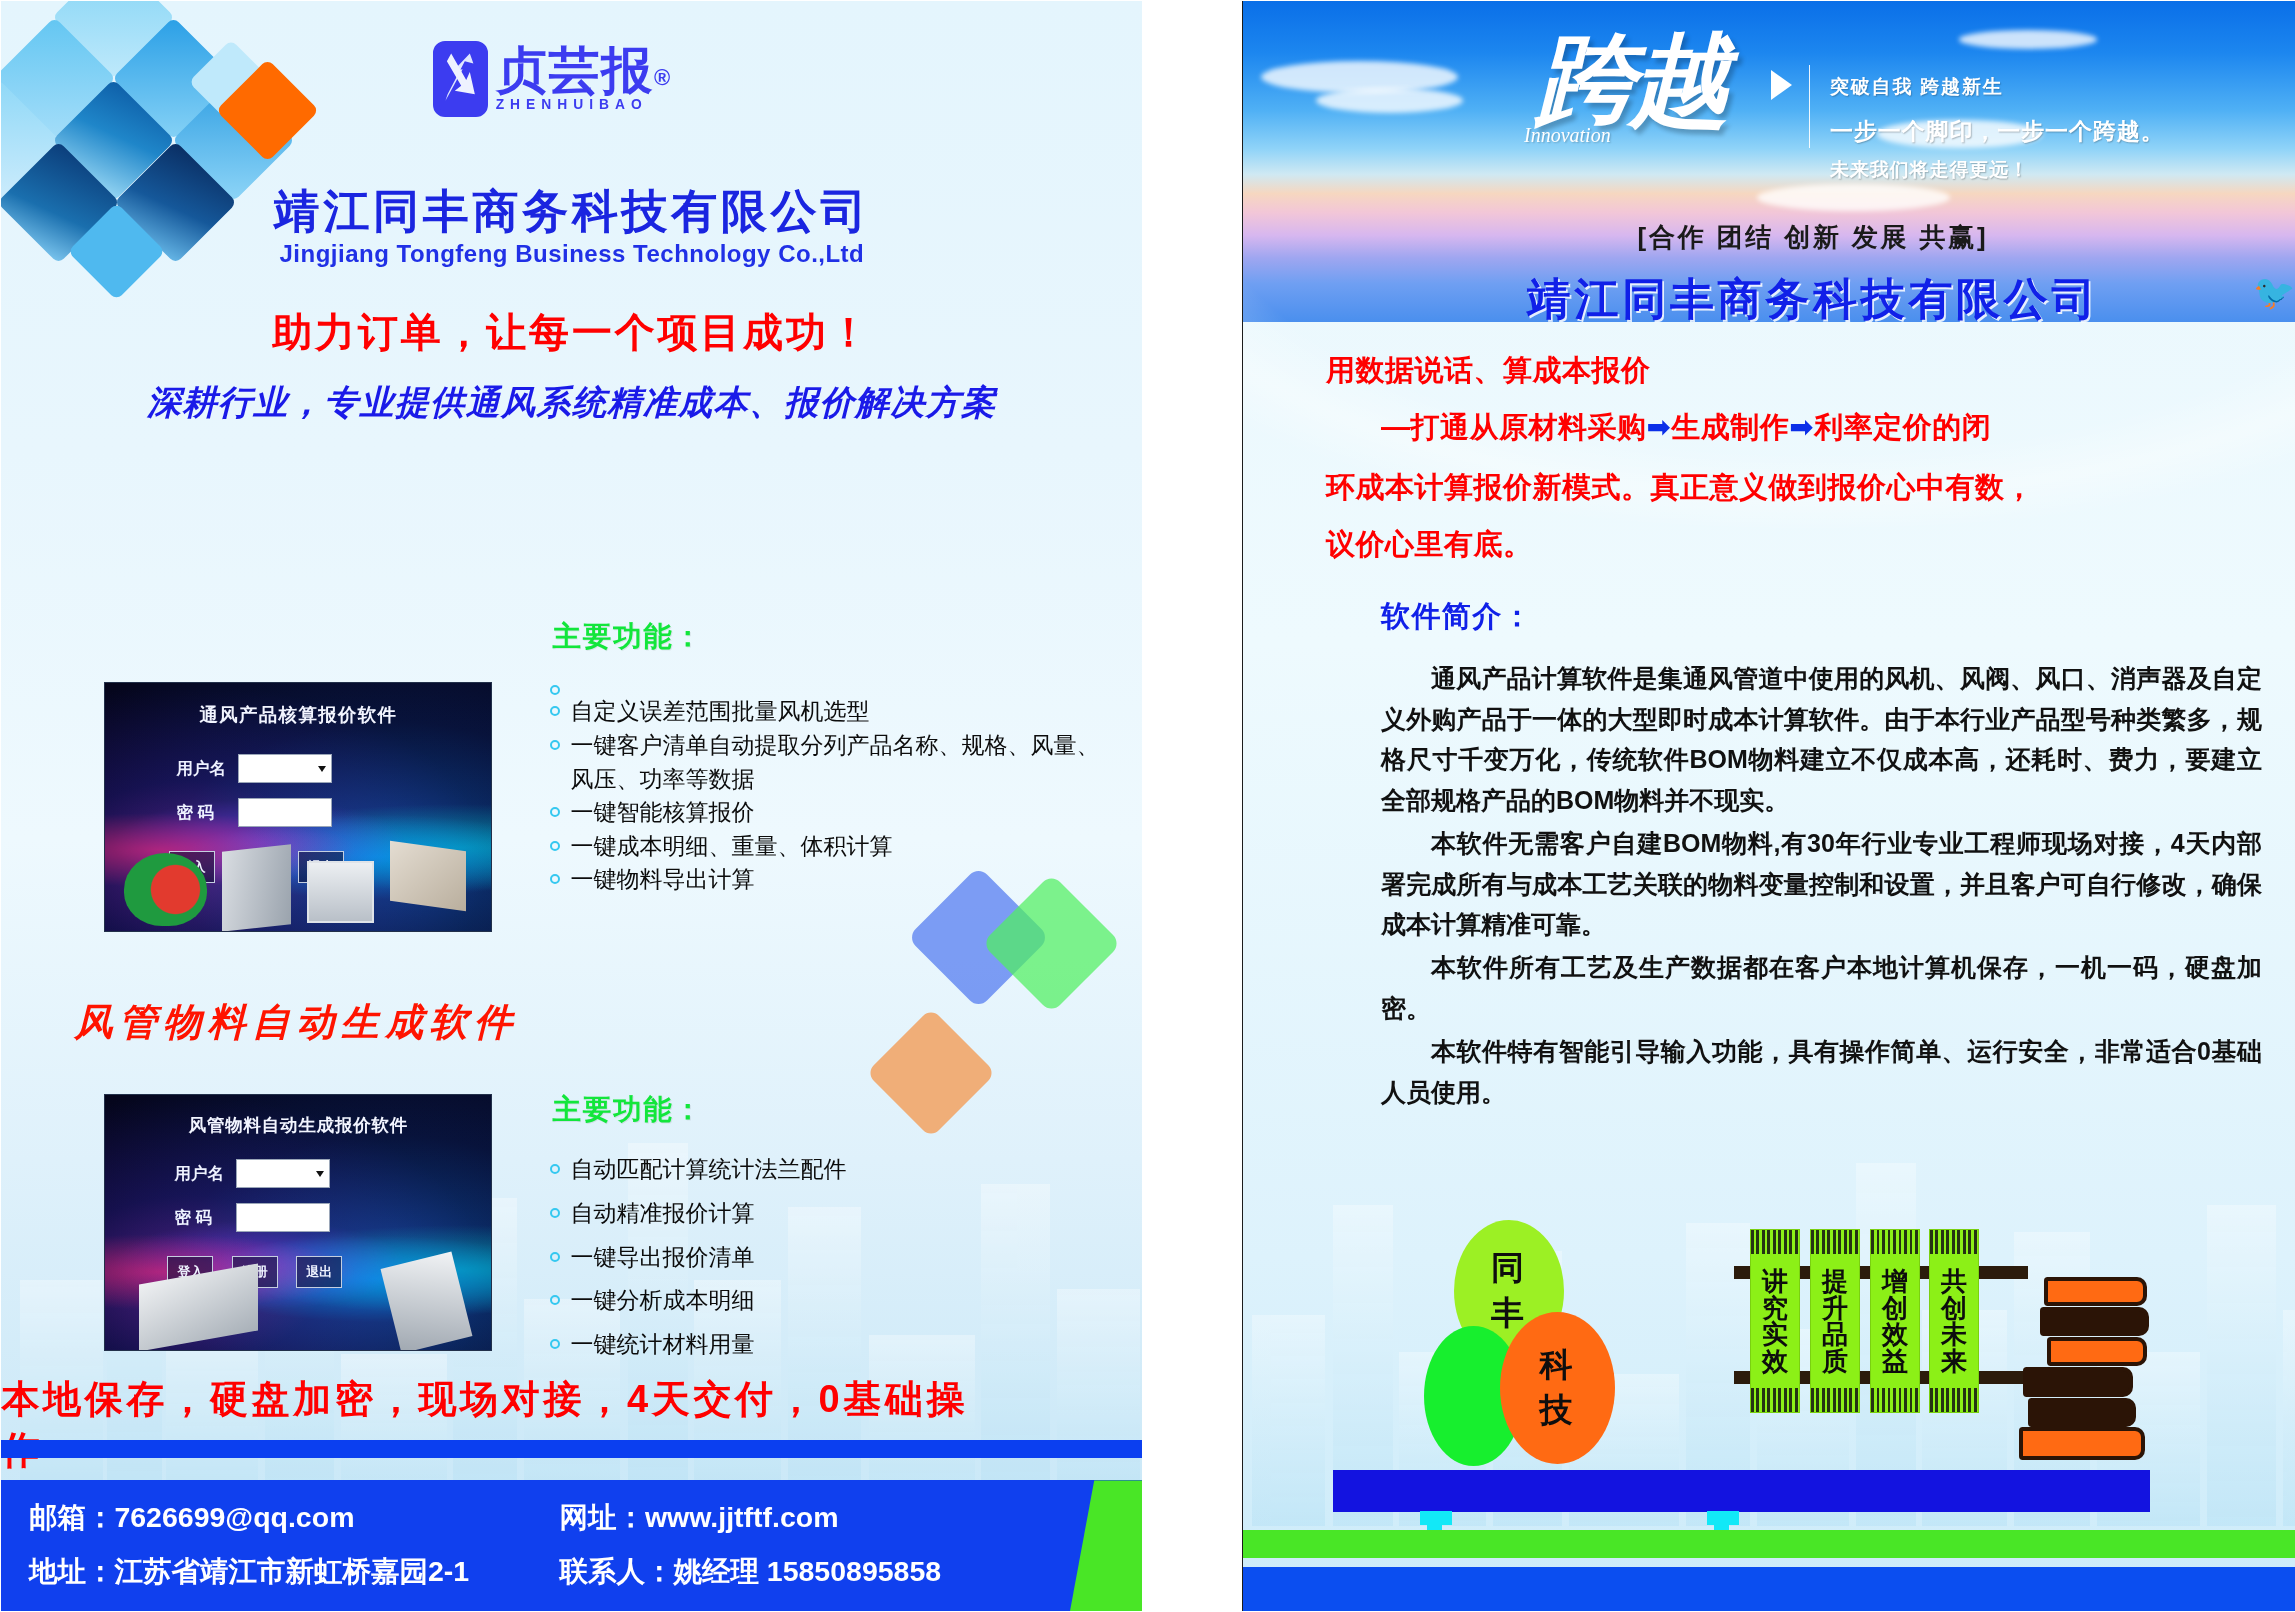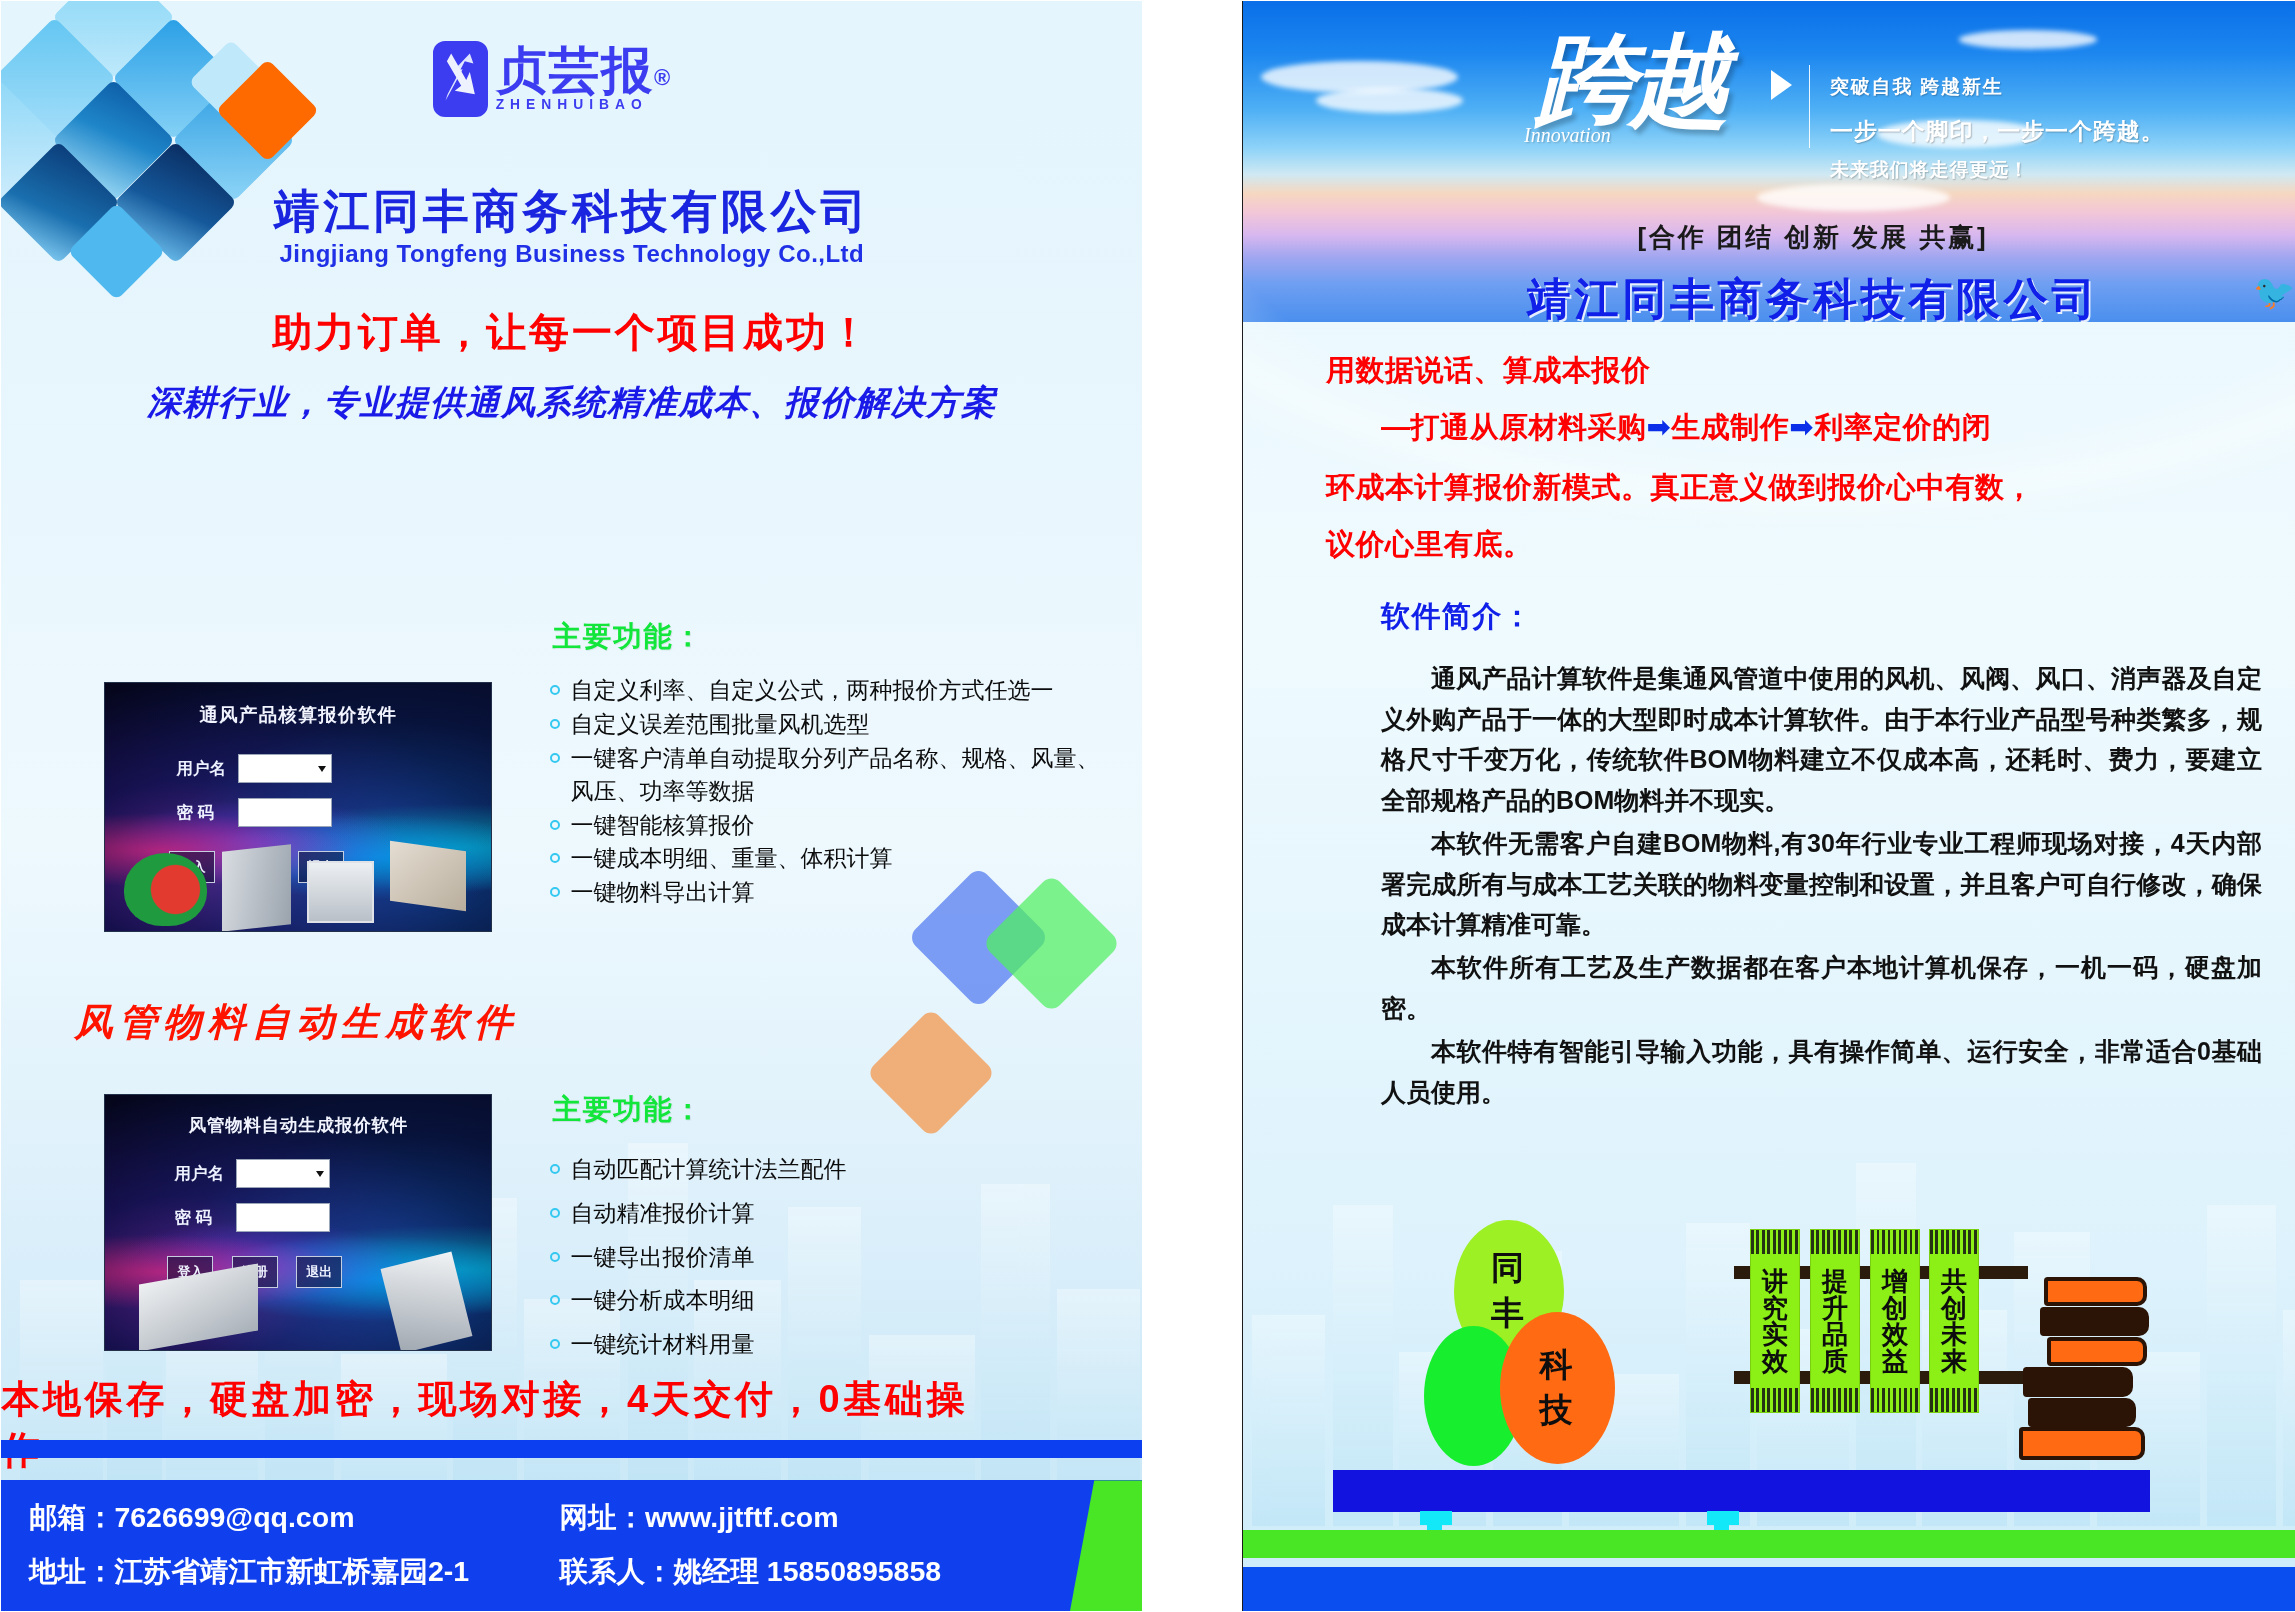--- a/index.html
+++ b/index.html
@@ -291,21 +291,20 @@
       <div style="position:absolute;left:202px;bottom:8.3px;width:67px;height:62px;
                   background:linear-gradient(180deg,#eceff2,#b9c0c8);border:2.3px solid #dfe3e8;"></div>
       <div style="position:absolute;left:285px;bottom:25px;width:76px;height:60px;
                   background:linear-gradient(135deg,#e4ddd2,#b9ae9d);transform:skewY(8deg);"></div>
     </div>
 
     <div class="feat-head" style="left:551px;top:617px;">主要功能：</div>
     <div class="feat-list" style="left:549px;top:673px;width:558px;">
       <div class="feat-item">
           <span class="bullet"></span>
-          <span>自定义利率、自定义公式，两种报价方式任选一</span>
         </div>
       <div class="feat-item">
           <span class="bullet"></span>
           <span>自定义误差范围批量风机选型</span>
         </div>
       <div class="feat-item">
           <span class="bullet"></span>
           <span>一键客户清单自动提取分列产品名称、规格、风量、风压、功率等数据</span>
         </div>
       <div class="feat-item">

